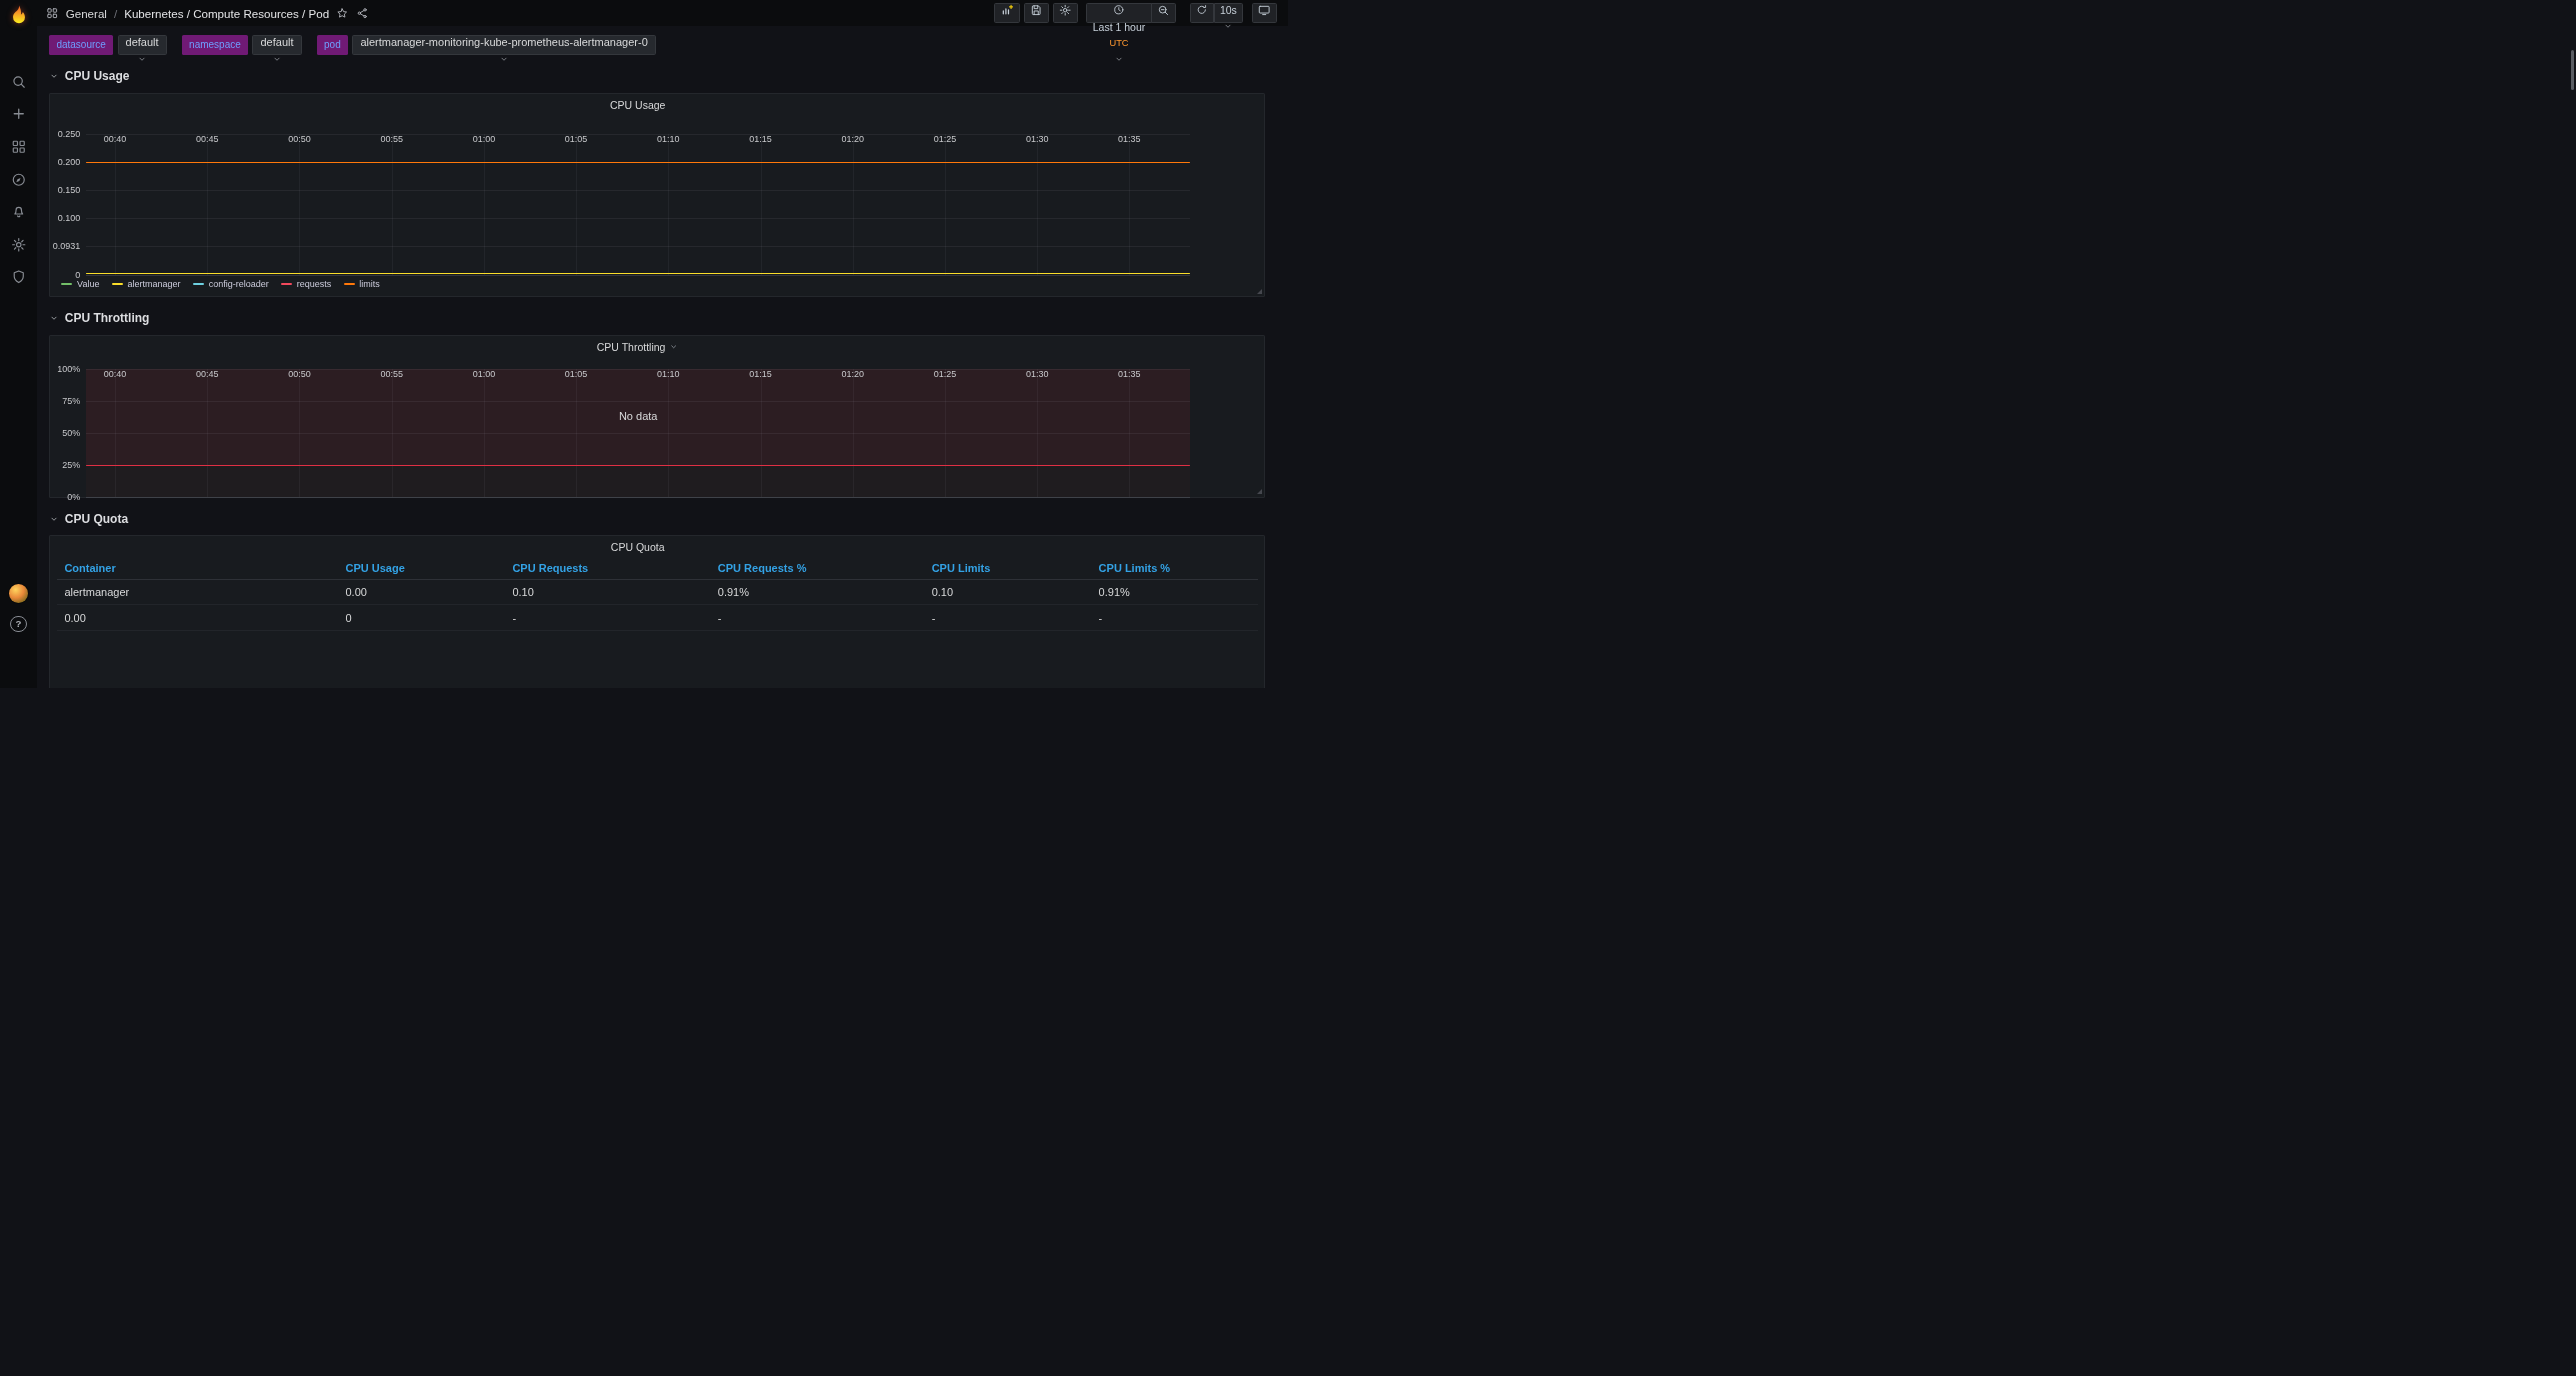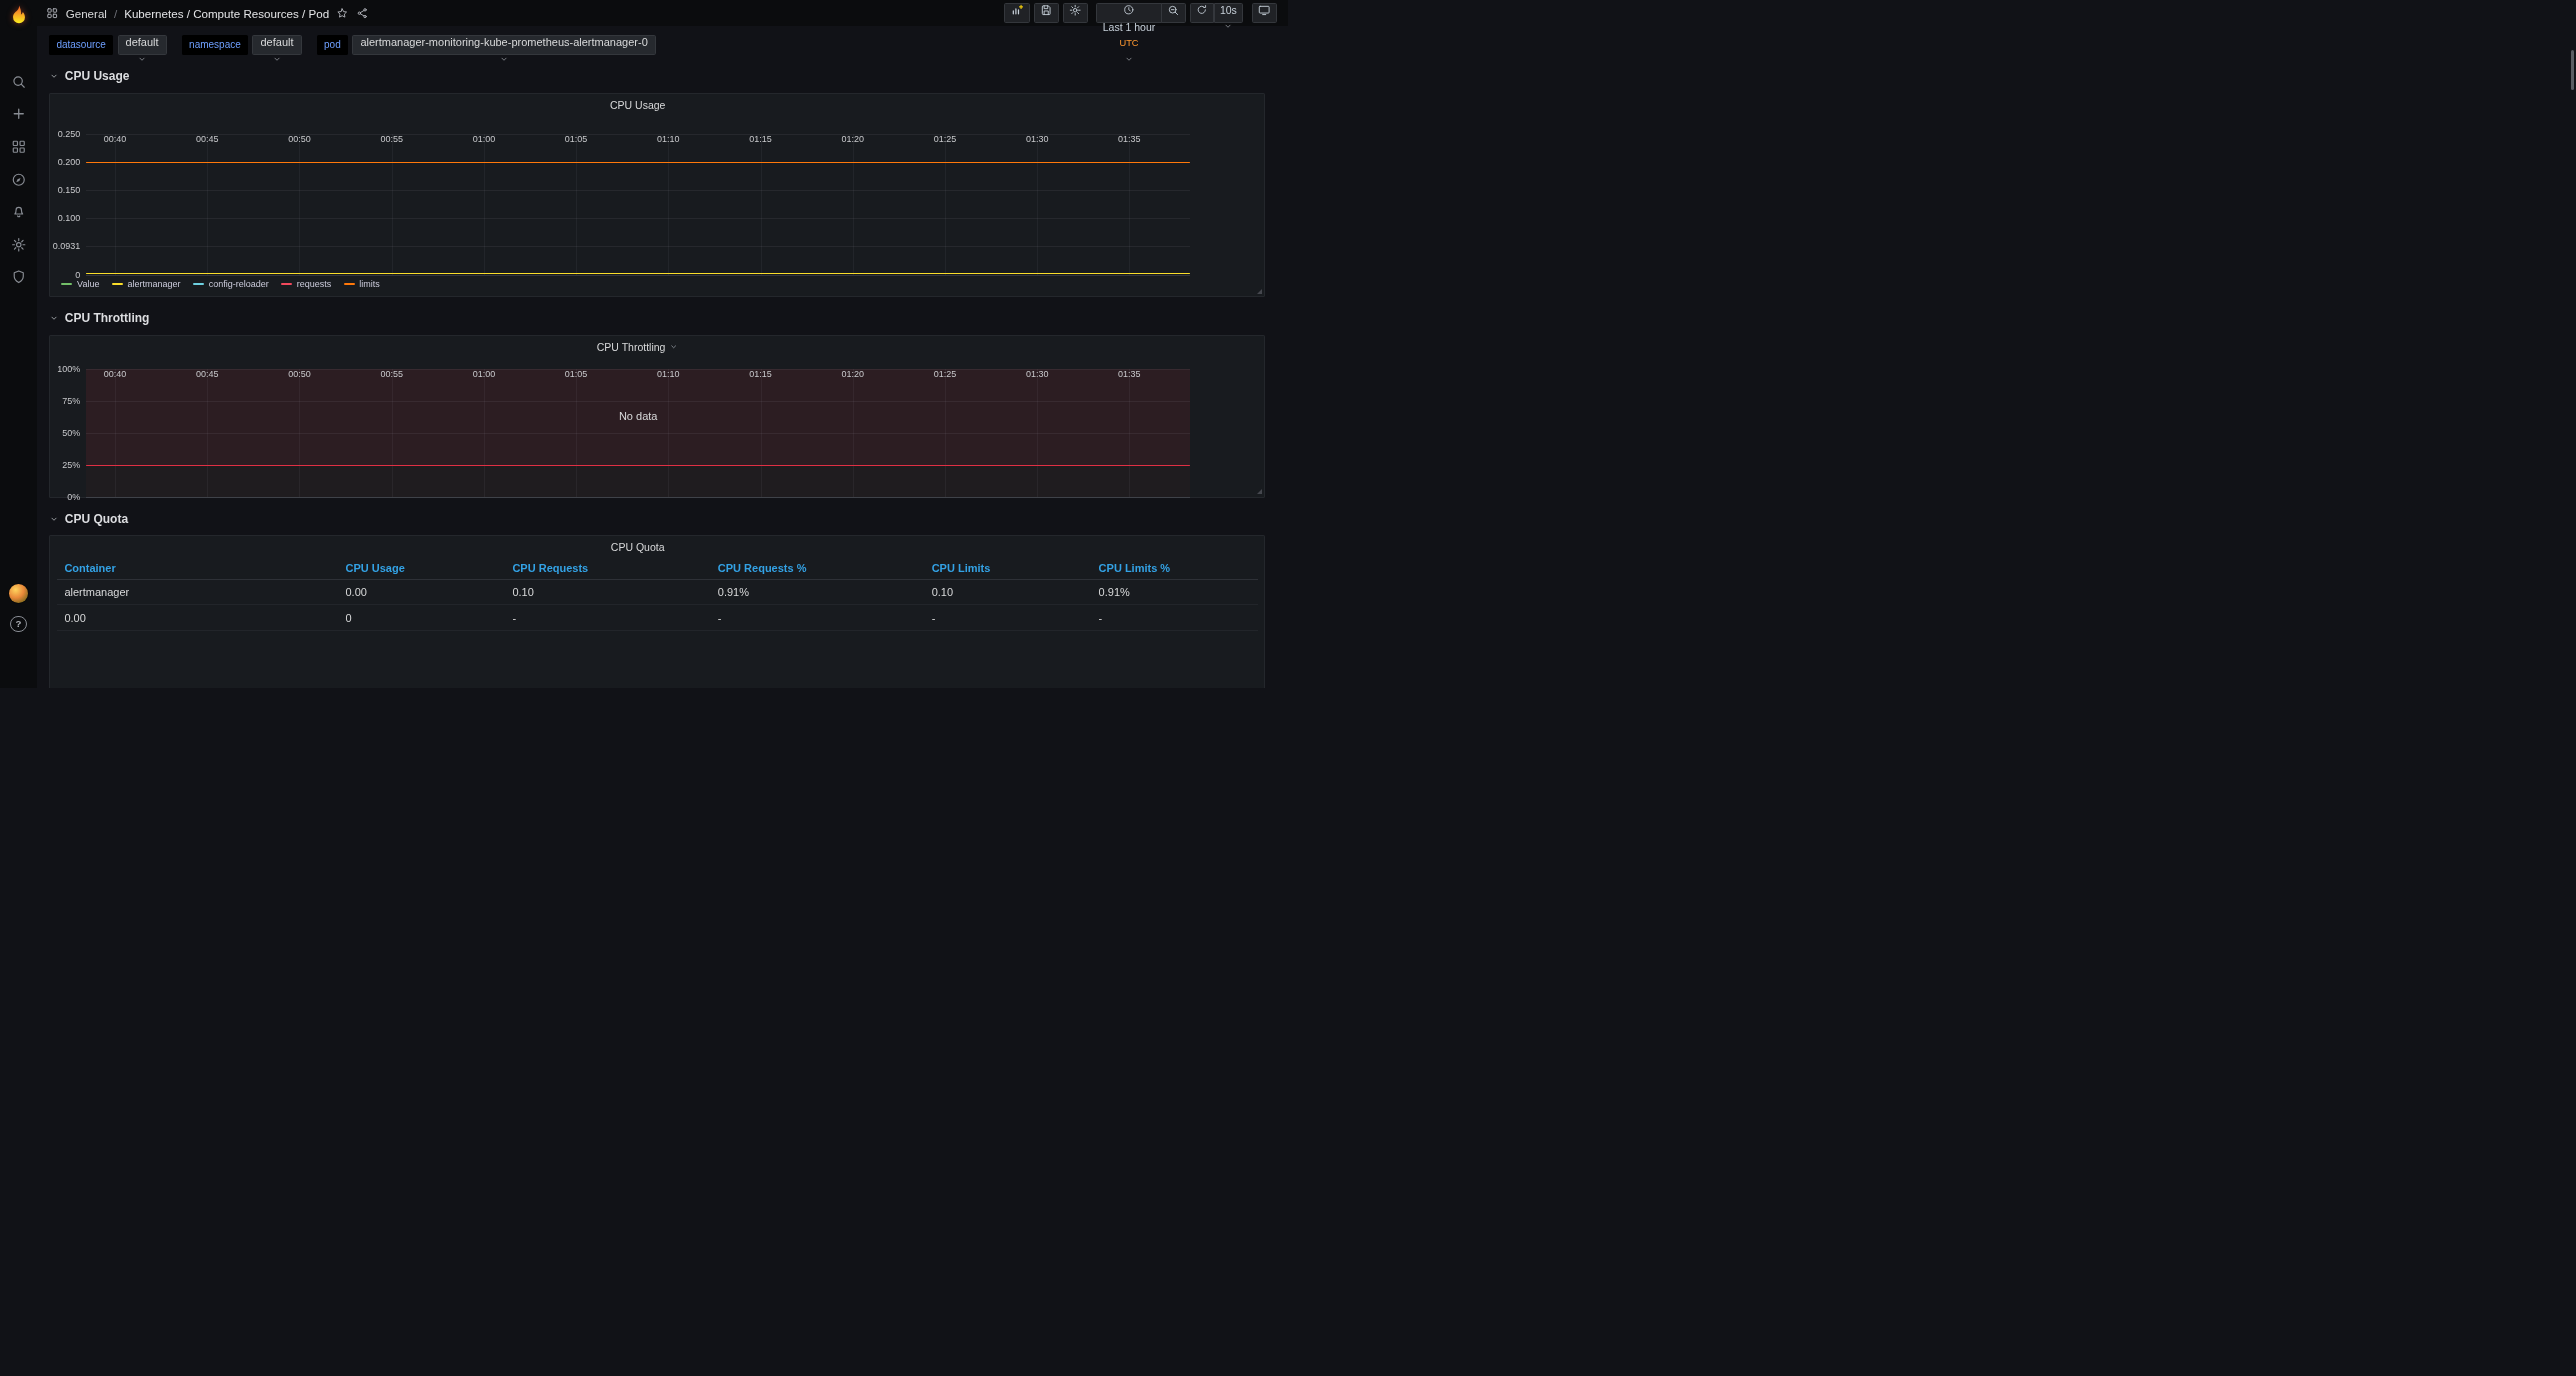--- a/index.html
+++ b/index.html
@@ -32,32 +32,32 @@
   .nav-left { display:flex; align-items:center; gap:7px; }
   .nav-ibtn { color:#b4b7bd; display:flex; align-items:center; }
   .breadcrumb { display:flex; font-size:11.6px; }
   .bc-root { color:#d8d9da; cursor:pointer; }
   .bc-sep { color:#6e7077; margin:0 7px; }
   .bc-title { color:#e3e4e6; font-weight:500; cursor:pointer; }
   .nav-right { display:flex; align-items:center; gap:3.9px; }
   .tbtn { height:20px; background:#202226; border:0.8px solid #34373c; border-radius:1.6px;
           color:#c7d0d9; display:flex; align-items:center; gap:5.4px; padding:0 5.4px; font-size:10.5px; }
   .pair { display:flex; margin-left:4.7px; }
-  .pair + .tbtn, .pair + .pair { margin-left:0; }
+  .pair + .tbtn, .pair + .pair { margin-left:10px; }
   .pair .tbtn:first-child { border-radius:1.6px 0 0 1.6px; }
   .pair .tbtn:last-child { border-radius:0 1.6px 1.6px 0; margin-left:-0.8px; }
   .tz { font-size:9.3px; color:#ff9830; font-weight:500; }
   .caret { color:#8e9197; }
 
   
   .content { flex:1; padding:0 23px 0 12.4px; overflow:hidden; }
 
   .var-row { display:flex; align-items:center; gap:15.5px; margin-top:9.3px; height:20px; }
   .var-group { display:flex; align-items:center; gap:4.7px; }
-  .var-label { height:20px; line-height:20px; padding:0 7px; background:#000000; border-radius:1.6px;
+  .var-label { height:20px; line-height:20px; padding:0 7px; background:#701a75; border-radius:1.6px;
                color:#6e9fff; font-size:10px; font-weight:500; }
   .var-value { height:20px; background:#26292e; border:0.8px solid #34373c; border-radius:1.6px;
                display:flex; align-items:center; gap:6.2px; padding:0 7px; font-size:11px; color:#d8d9da; }
 
   .sec-header { display:flex; align-items:center; gap:5.4px; margin-top:14px; height:14px;
                 font-size:12px; font-weight:700; color:#dcdde0; cursor:pointer; width:fit-content; }
   .sec-header .chev { color:#b0b3b8; }
 
   .panel { position:relative; background:#181b1f; border:0.8px solid rgba(204,204,220,.07); border-radius:1.6px; margin-top:9.3px; }
   .panel-title { height:22px; display:flex; align-items:center; justify-content:center; gap:3.9px;

